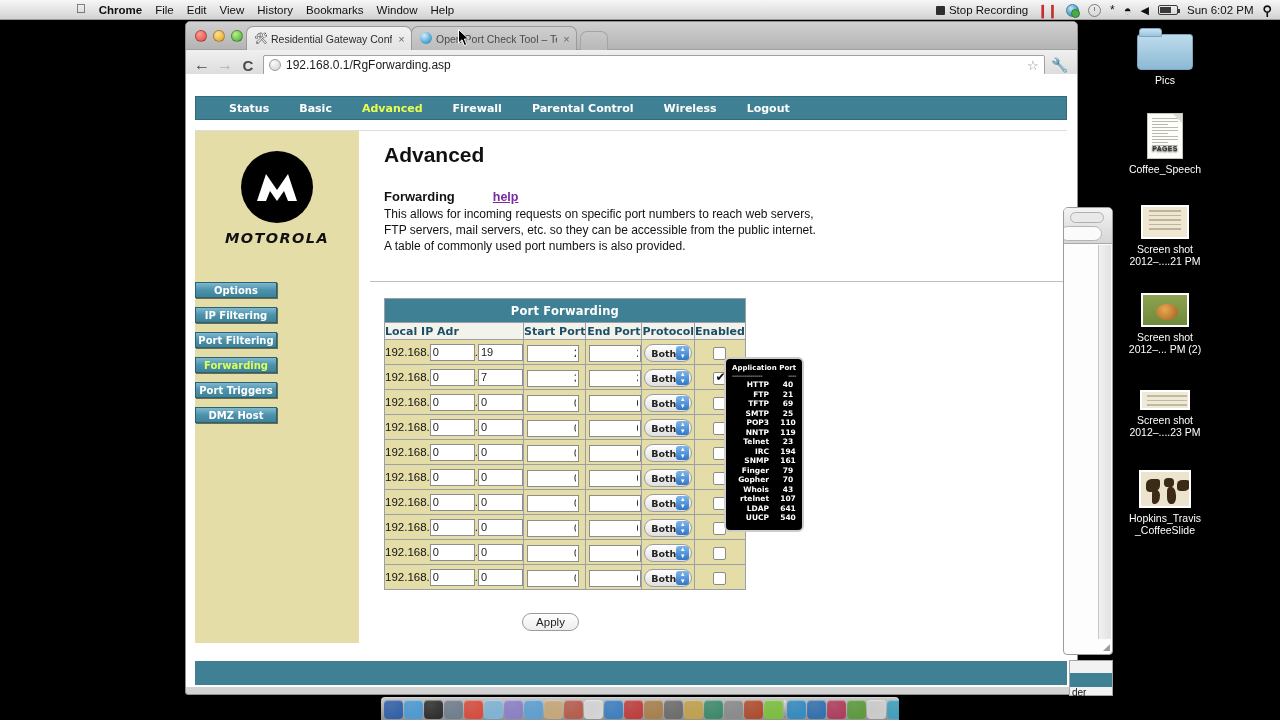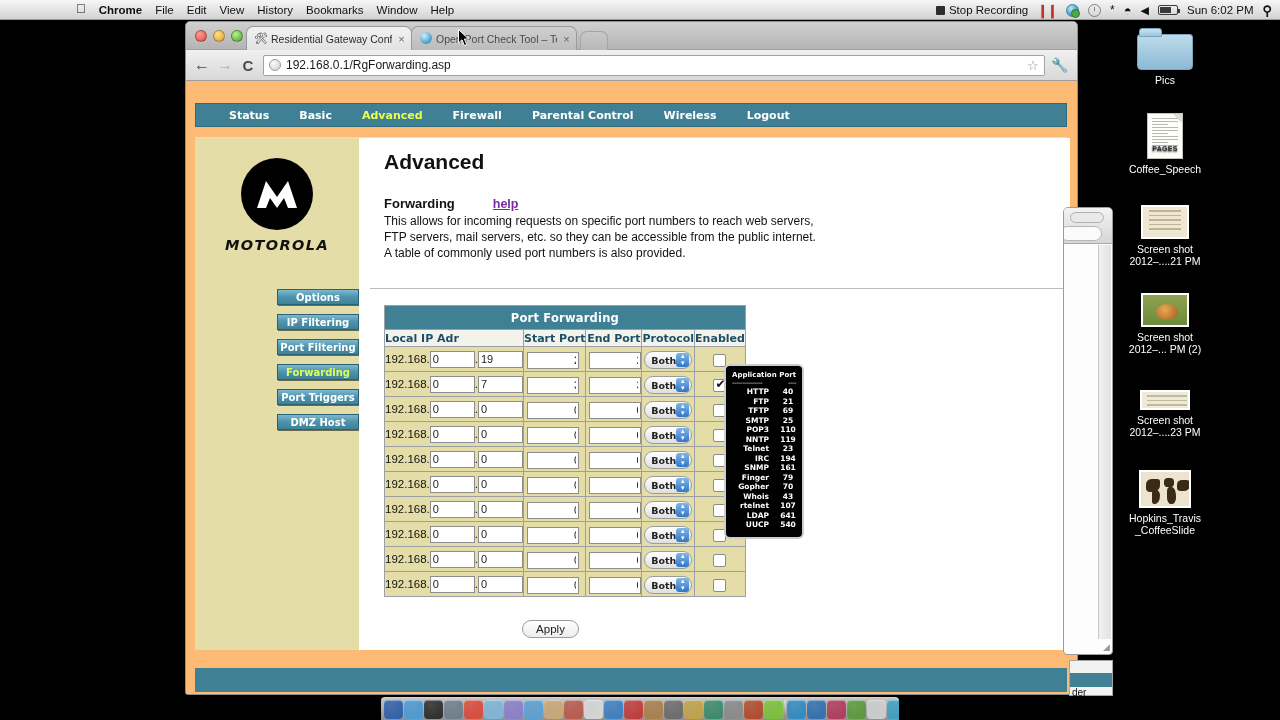--- a/index.html
+++ b/index.html
@@ -106,21 +106,21 @@
     border: 1px solid #a2a2a2; border-radius: 2px;
     display: flex; align-items: center; padding: 0 5px; gap: 5px;
     font-size: 12px; color: #1b1b1b;
   }
   .page-ic { width: 12px; height: 12px; border-radius: 50%;
     background: radial-gradient(circle at 35% 30%, #fafafa, #cfcfcf); border: 1px solid #9c9c9c;}
   .omni-star { margin-left: auto; font-size: 13px; color: #8c8c8c; }
   .wrench { font-size: 14px; color: #555; }
 
   
-  #page { position: absolute; left: 0; top: 59px; width: 891px; height: 613px; background: #fdba74; overflow: hidden; }
+  #page { position: absolute; left: 0; top: 52px; width: 891px; height: 613px; background: #ffffff; overflow: hidden; }
   #router-nav {
     margin: 22px 10px 0 9px; height: 24px; background: #3f8095;
     display: flex; align-items: center; padding-left: 18px; gap: 0;
     border: 1px solid #2f6a7d;
   }
   #router-nav .nav-item {
     color: #ffffff; font-size: 11px; font-weight: bold;
     padding: 0 15px; white-space: nowrap;
     font-family: "DejaVu Sans", sans-serif;
   }
@@ -133,21 +133,21 @@
   }
   .moto-logo { display: flex; flex-direction: column; align-items: center; margin-top: 10px; }
   .moto-circle {
     width: 72px; height: 72px; border-radius: 50%; background: #000;
     display: flex; align-items: center; justify-content: center;
   }
   .moto-m { width: 44px; height: 32px; }
   .moto-word { font-size: 14.5px; font-weight: bold; font-style: italic;
     letter-spacing: 1.4px; margin-top: 7px; color: #111; font-family: "DejaVu Sans", sans-serif;}
 
-  .side-btns { margin-top: 36px; display: flex; flex-direction: column; align-items: flex-end; gap: 9px; }
+  .side-btns { margin-top: 36px; display: flex; flex-direction: column; align-items: flex-start; gap: 9px; }
   .side-btn {
     width: 82px; height: 16px;
     background: linear-gradient(to bottom, #7fb8cd 0%, #4d93ae 48%, #3f8296 100%);
     border: 1px solid #2a6275;
     box-shadow: 1px 1px 0 #6b6b52;
     color: #fff; font-size: 10px; font-weight: bold;
     display: flex; align-items: center; justify-content: center;
     font-family: "DejaVu Sans", sans-serif;
   }
   .side-btn.active { color: #ddff55; }

